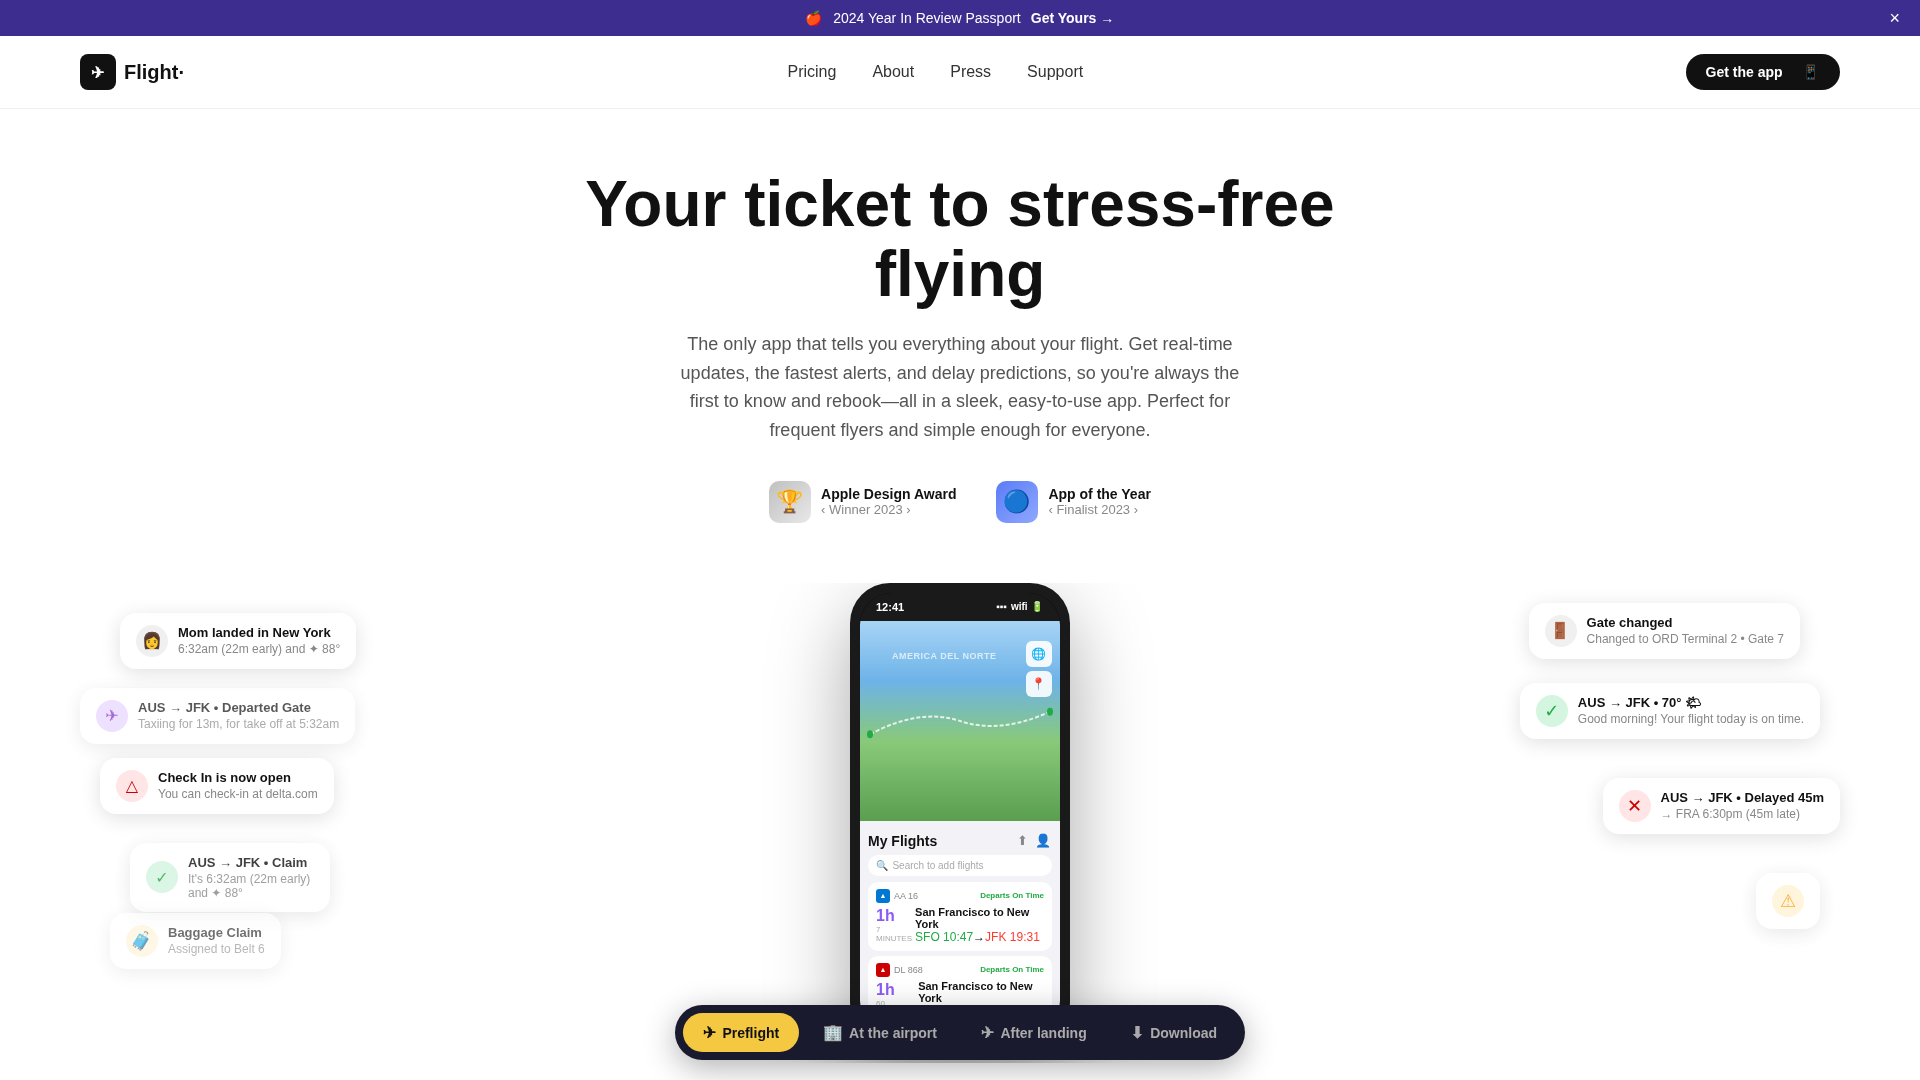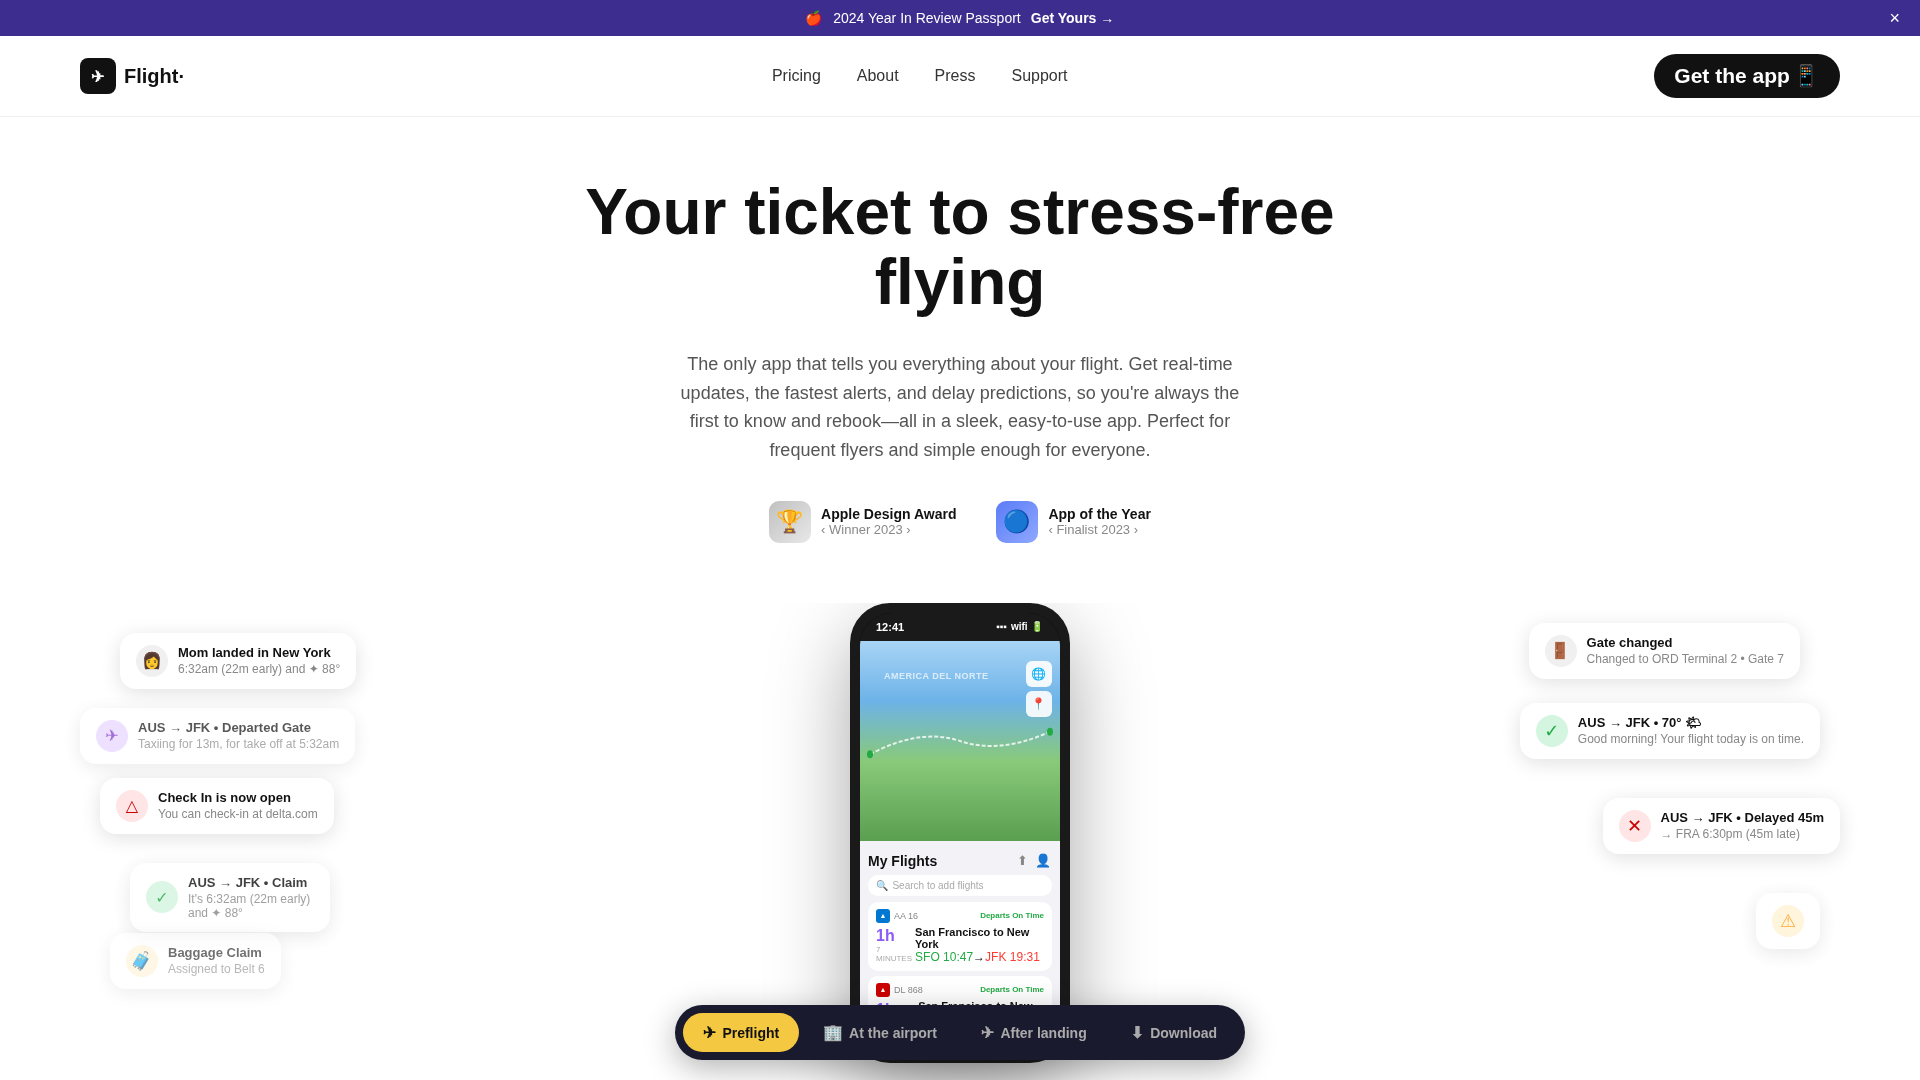--- a/index.html
+++ b/index.html
@@ -65,44 +65,44 @@
     }
     .nav-links a {
       color: #333;
       text-decoration: none;
       font-size: 16px;
       font-weight: 500;
     }
     .nav-cta {
       display: flex;
       align-items: center;
-      gap: 4px;
+      gap: 20px;
       background: #111;
       color: #fff;
       padding: 10px 20px;
       border-radius: 24px;
-      font-size: 21px;
+      font-size: 14px;
       font-weight: 600;
       text-decoration: none;
       cursor: pointer;
       border: none;
     }
 
     
     .hero {
       text-align: center;
       padding: 60px 20px 20px;
     }
     .hero h1 {
       font-size: 64px;
       font-weight: 900;
       color: #111;
       line-height: 1.1;
       max-width: 900px;
-      margin: 0 auto 32px;
+      margin: 0 auto 20px;
     }
     .hero p {
       font-size: 18px;
       color: #555;
       max-width: 560px;
       margin: 0 auto 36px;
       line-height: 1.6;
     }
 
     
@@ -178,21 +178,21 @@
     
     .phone-map {
       background: linear-gradient(180deg, #a8d4f5 0%, #6db3e8 30%, #89c97a 60%, #5a9e4f 100%);
       height: 200px;
       position: relative;
       overflow: hidden;
     }
     .map-labels {
       position: absolute;
       top: 30px;
-      left: 24px;
+      left: 32px;
       font-size: 9px;
       font-weight: 700;
       color: rgba(255,255,255,0.7);
       letter-spacing: 0.5px;
     }
     .map-controls {
       position: absolute;
       right: 8px;
       top: 20px;
       display: flex;

